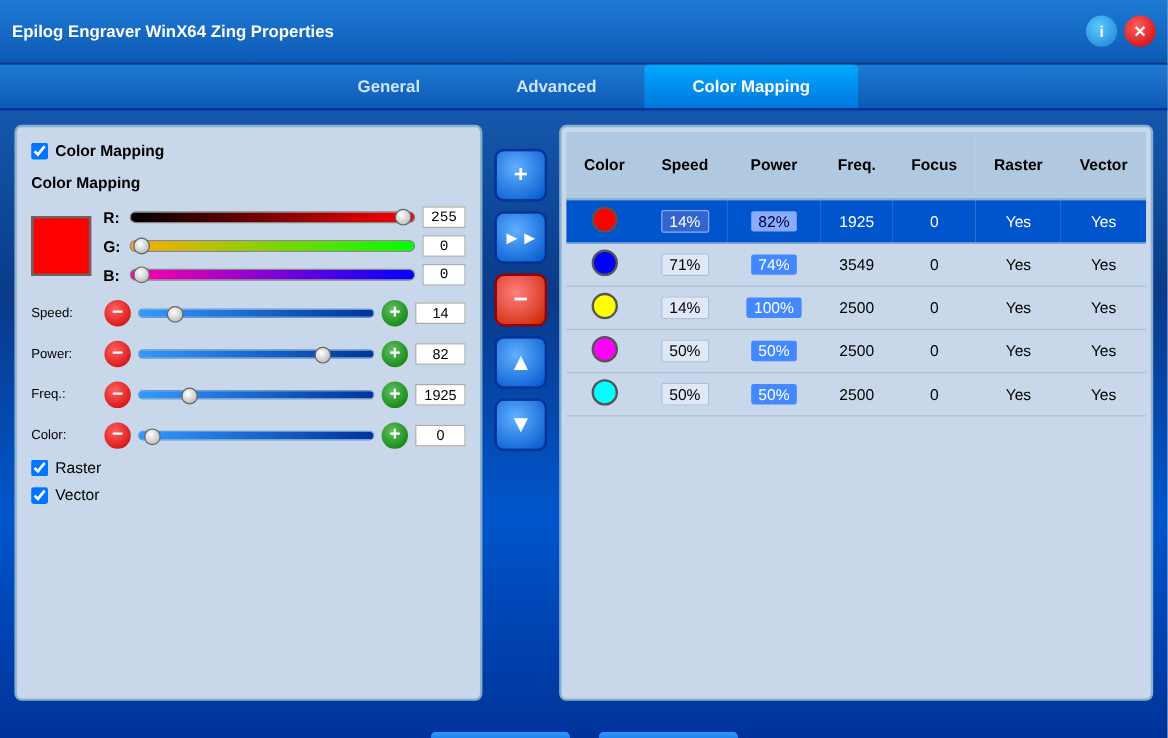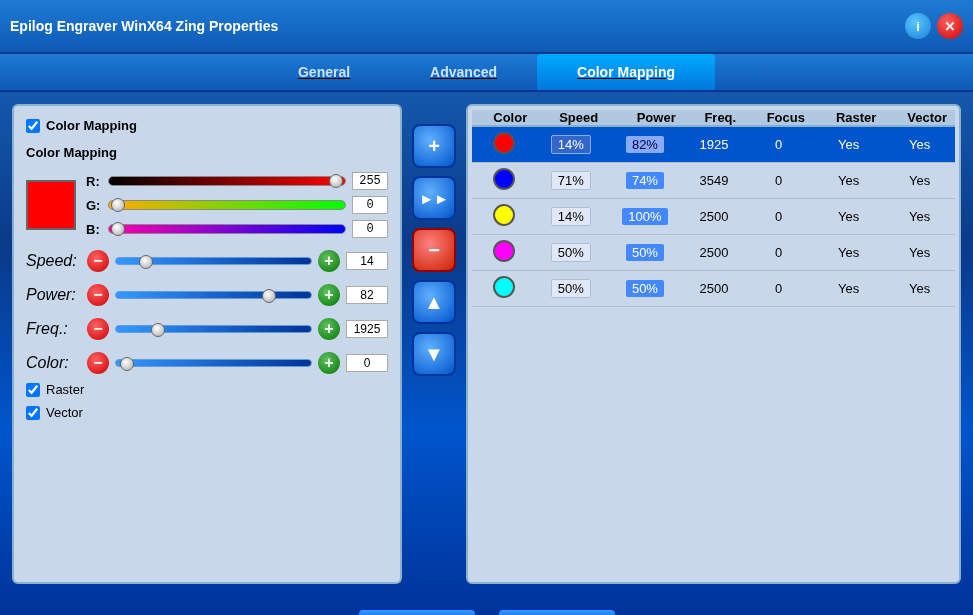--- a/index.html
+++ b/index.html
@@ -55,21 +55,20 @@
 
     
     .tab-bar {
       background: linear-gradient(180deg, #1e7ad4 0%, #0d5ab5 100%);
       display: flex;
       align-items: center;
       justify-content: center;
       gap: 0;
       padding: 0;
       border-bottom: 2px solid #003399;
-      text-decoration: underline;
     }
     .tab {
       padding: 10px 40px;
       color: #cce4ff;
       cursor: pointer;
       font-size: 14px;
       font-weight: bold;
       border: none;
       background: transparent;
       position: relative;
@@ -182,22 +181,21 @@
     }
 
     .param-row {
       display: flex;
       align-items: center;
       gap: 6px;
       margin-top: 4px;
     }
     .param-label {
       width: 55px;
-      font-size: 16px;
-      font-style: italic;
+      font-size: 11px;
     }
     .round-btn {
       width: 22px;
       height: 22px;
       border-radius: 50%;
       border: none;
       cursor: pointer;
       display: flex;
       align-items: center;
       justify-content: center;
@@ -276,22 +274,22 @@
       padding: 4px;
     }
 
     table {
       width: 100%;
       border-collapse: collapse;
       font-size: 13px;
     }
     thead th {
       background: #b0c8e0;
-      padding: 0 8px;
-      text-align: right;
+      padding: 20px 8px;
+      text-align: center;
       font-weight: bold;
       border-bottom: 2px solid #8ab0d0;
       white-space: nowrap;
     }
     tbody tr {
       cursor: pointer;
     }
     tbody tr.selected {
       background: #0055cc;
       color: white;

